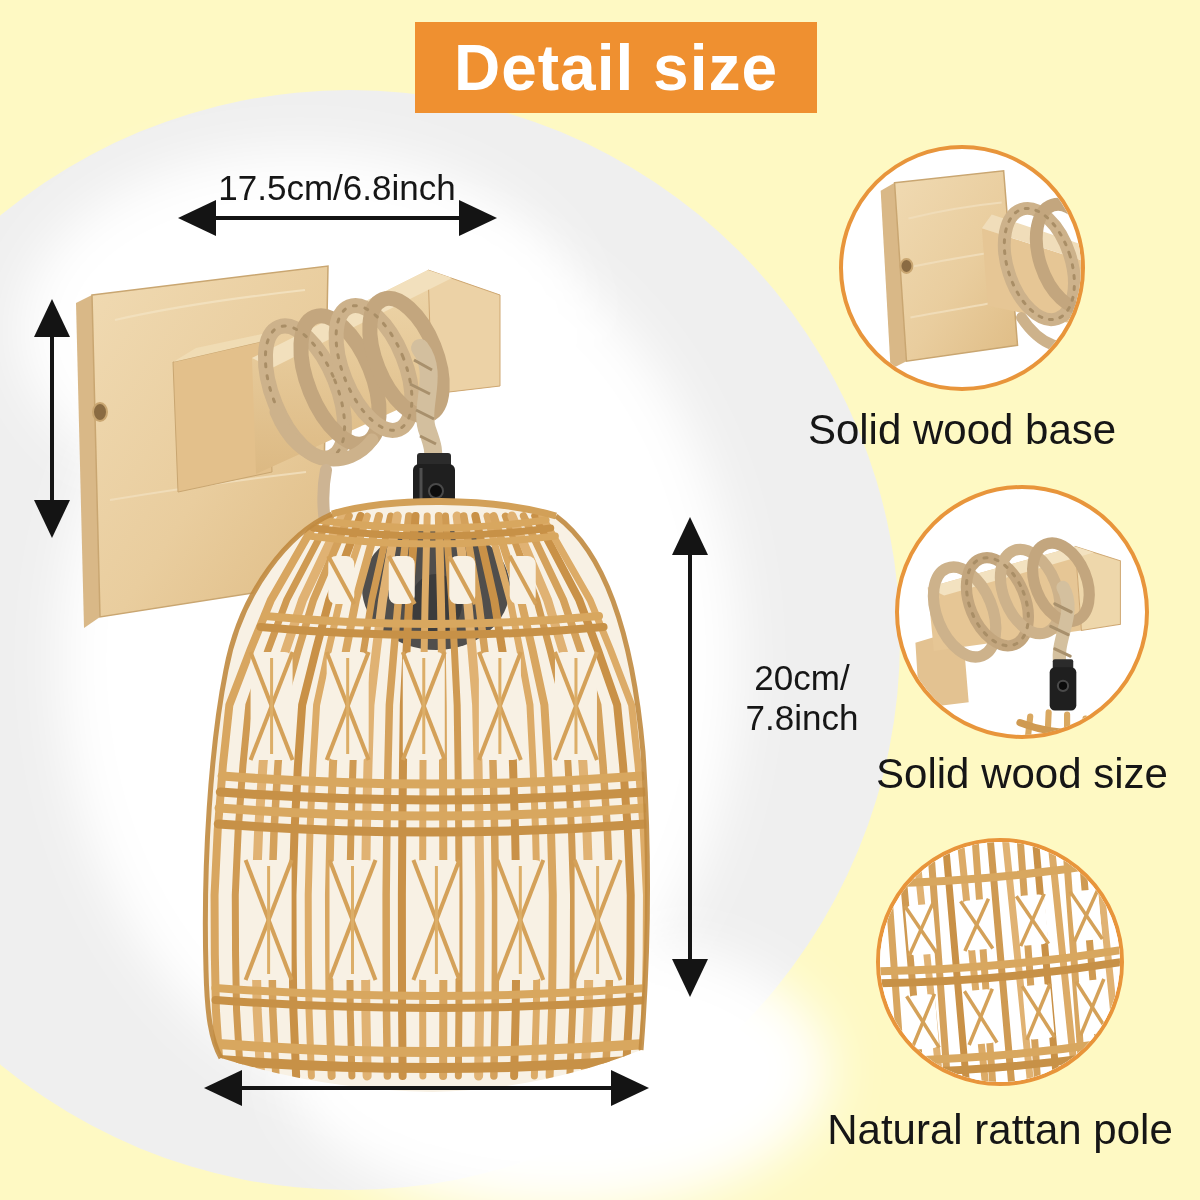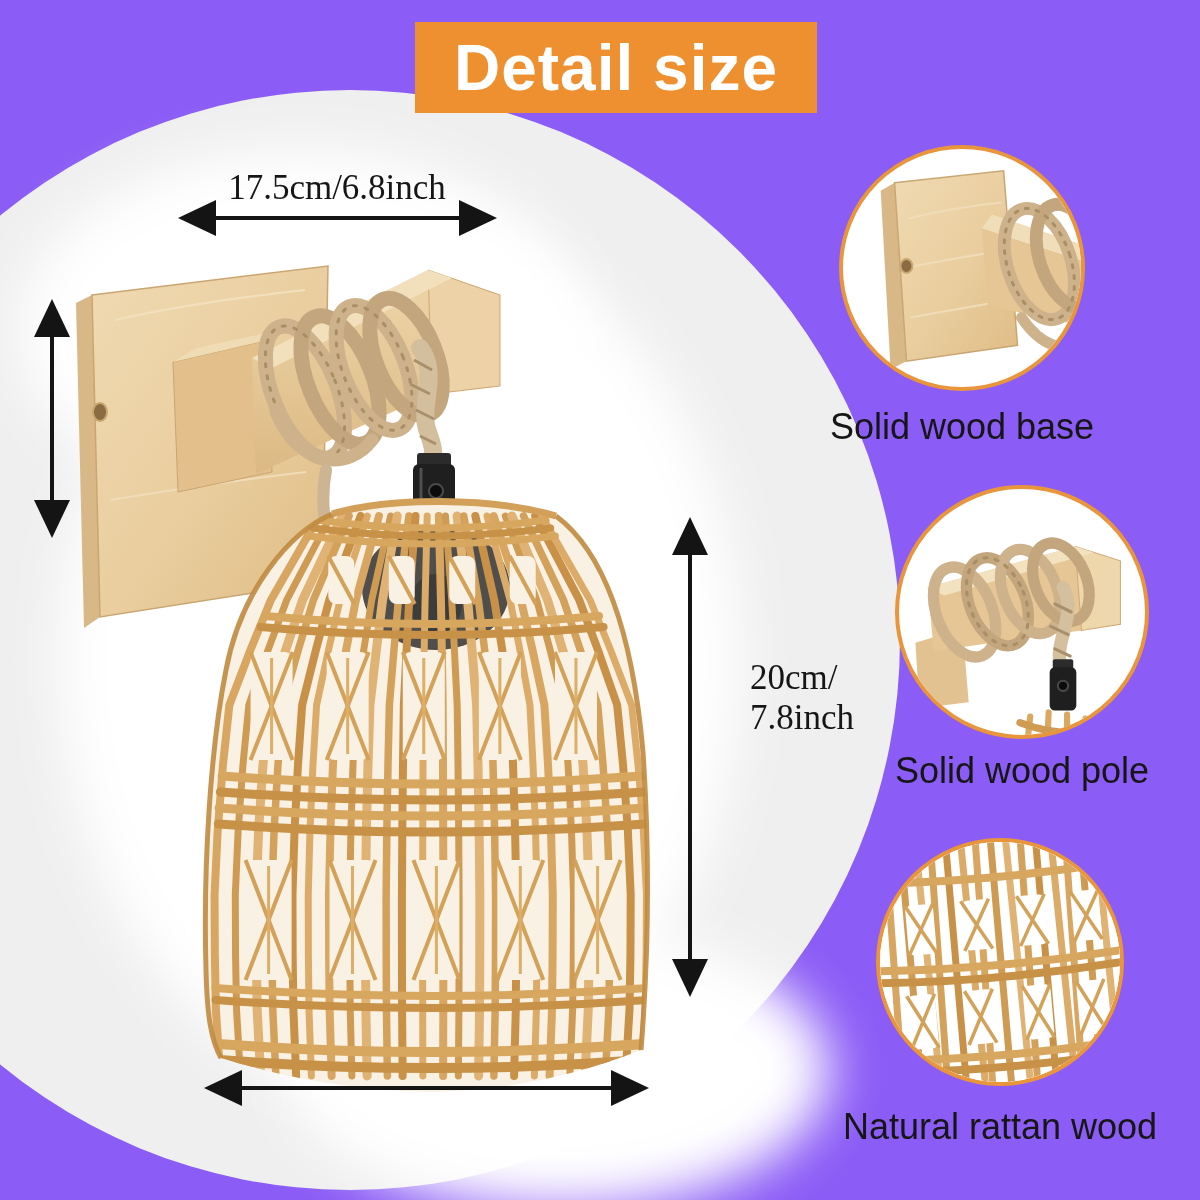--- a/index.html
+++ b/index.html
@@ -1,26 +1,26 @@
 <!DOCTYPE html>
 <html><head>
 <meta charset="utf-8">
 <style>
   html,body{margin:0;padding:0;background:#ffffff;}
   body{width:1200px;height:1200px;overflow:hidden;font-family:"Liberation Sans","DejaVu Sans",sans-serif;}
-  .stage{position:relative;width:1200px;height:1200px;background:#8b5cf6;}
+  .stage{position:relative;width:1200px;height:1200px;background:#fef9c3;}
   .bg-circle{position:absolute;left:-200px;top:90px;width:1100px;height:1100px;border-radius:50%;background:#efefef;}
   .banner{position:absolute;left:415px;top:22px;width:402px;height:91px;background:#EF9030;display:flex;align-items:center;justify-content:center;}
   .banner-text{color:#ffffff;font-size:64px;font-weight:700;letter-spacing:1px;}
   svg.canvas{position:absolute;left:0;top:0;width:1200px;height:1200px;}
   .dim-label{position:absolute;color:#161616;font-size:35px;white-space:nowrap;}
-  .dim-label.center{transform:translateX(-50%);text-align:left;font-family:Liberation Serif, serif;}
+  .dim-label.center{transform:translateX(-50%);text-align:center;}
   .callout-circle{position:absolute;border:4px solid #E8953B;border-radius:50%;background:#ffffff;overflow:hidden;box-sizing:border-box;}
   .callout-circle svg{display:block;width:100%;height:100%;}
-  .callout-label{position:absolute;transform:translateX(-50%);color:#161616;font-size:36px;white-space:nowrap;text-align:right;}
+  .callout-label{position:absolute;transform:translateX(-50%);color:#161616;font-size:42px;white-space:nowrap;text-align:right;}
 </style>
 </head>
 <body>
 
 <div class="stage">
 
   <div class="bg-circle"></div>
 
   <svg class="canvas" viewBox="0 0 1200 1200">
     <defs>
@@ -257,21 +257,21 @@
       </g>
       <rect x="150" y="166" width="20" height="10" rx="2" fill="#2b2b2b"></rect>
       <rect x="147" y="174" width="26" height="42" rx="5" fill="#1f1f1f"></rect>
       <circle cx="160" cy="192" r="5" fill="#0b0b0b" stroke="#4a4a4a" stroke-width="2"></circle>
       <g stroke-linecap="round">
         <path d="M128,222 L126,240 M146,218 L145,240 M164,220 L164,240 M182,224 L183,240 M199,230 L201,240" stroke="#d9a861" stroke-width="6" fill="none"></path>
         <path d="M118,228 Q160,244 206,234" stroke="#cf9a52" stroke-width="7" fill="none"></path>
       </g>
     </svg>
   </div>
-  <div class="callout-label" style="left:1022px;top:750px;">Solid wood pole</div>
+  <div class="callout-label" style="left:1022px;top:750px;">Solid wood size</div>
 
   <div class="callout-circle" style="left:876px;top:838px;width:248px;height:248px;">
     <svg viewBox="0 0 240 240">
       <g id="mini-rattan" transform="rotate(-5 120 120)">
           <rect x="-20" y="-20" width="280" height="280" fill="#ffffff"></rect>
           <line x1="16" y1="-10" x2="12" y2="250" stroke="#d8a660" stroke-width="7" stroke-linecap="round"></line>
           <line x1="31" y1="-10" x2="31" y2="250" stroke="#cf9a52" stroke-width="7" stroke-linecap="round"></line>
           <line x1="46" y1="-10" x2="50" y2="250" stroke="#e0b273" stroke-width="7" stroke-linecap="round"></line>
           <line x1="61" y1="-10" x2="57" y2="250" stroke="#d4a15b" stroke-width="7" stroke-linecap="round"></line>
           <line x1="76" y1="-10" x2="76" y2="250" stroke="#c99147" stroke-width="7" stroke-linecap="round"></line>
@@ -310,15 +310,15 @@
           <line x1="194" y1="146" x2="222" y2="200" stroke="#d4a159" stroke-width="3.5"></line>
           <line x1="222" y1="146" x2="194" y2="200" stroke="#d4a159" stroke-width="3.5"></line>
           <path d="M -10,30 Q 120,40 250,30" fill="none" stroke="#d8a75f" stroke-width="8"></path>
           <path d="M -10,118 Q 120,128 250,118" fill="none" stroke="#d8a75f" stroke-width="8"></path>
           <path d="M -10,130 Q 120,140 250,130" fill="none" stroke="#c79147" stroke-width="8"></path>
           <path d="M -10,208 Q 120,218 250,208" fill="none" stroke="#d8a75f" stroke-width="8"></path>
           <path d="M -10,220 Q 120,230 250,220" fill="none" stroke="#c79147" stroke-width="8"></path>
         </g>
     </svg>
   </div>
-  <div class="callout-label" style="left:1000px;top:1106px;">Natural rattan wood</div>
+  <div class="callout-label" style="left:1000px;top:1106px;">Natural rattan pole</div>
 
 </div>
 
 </body></html>

